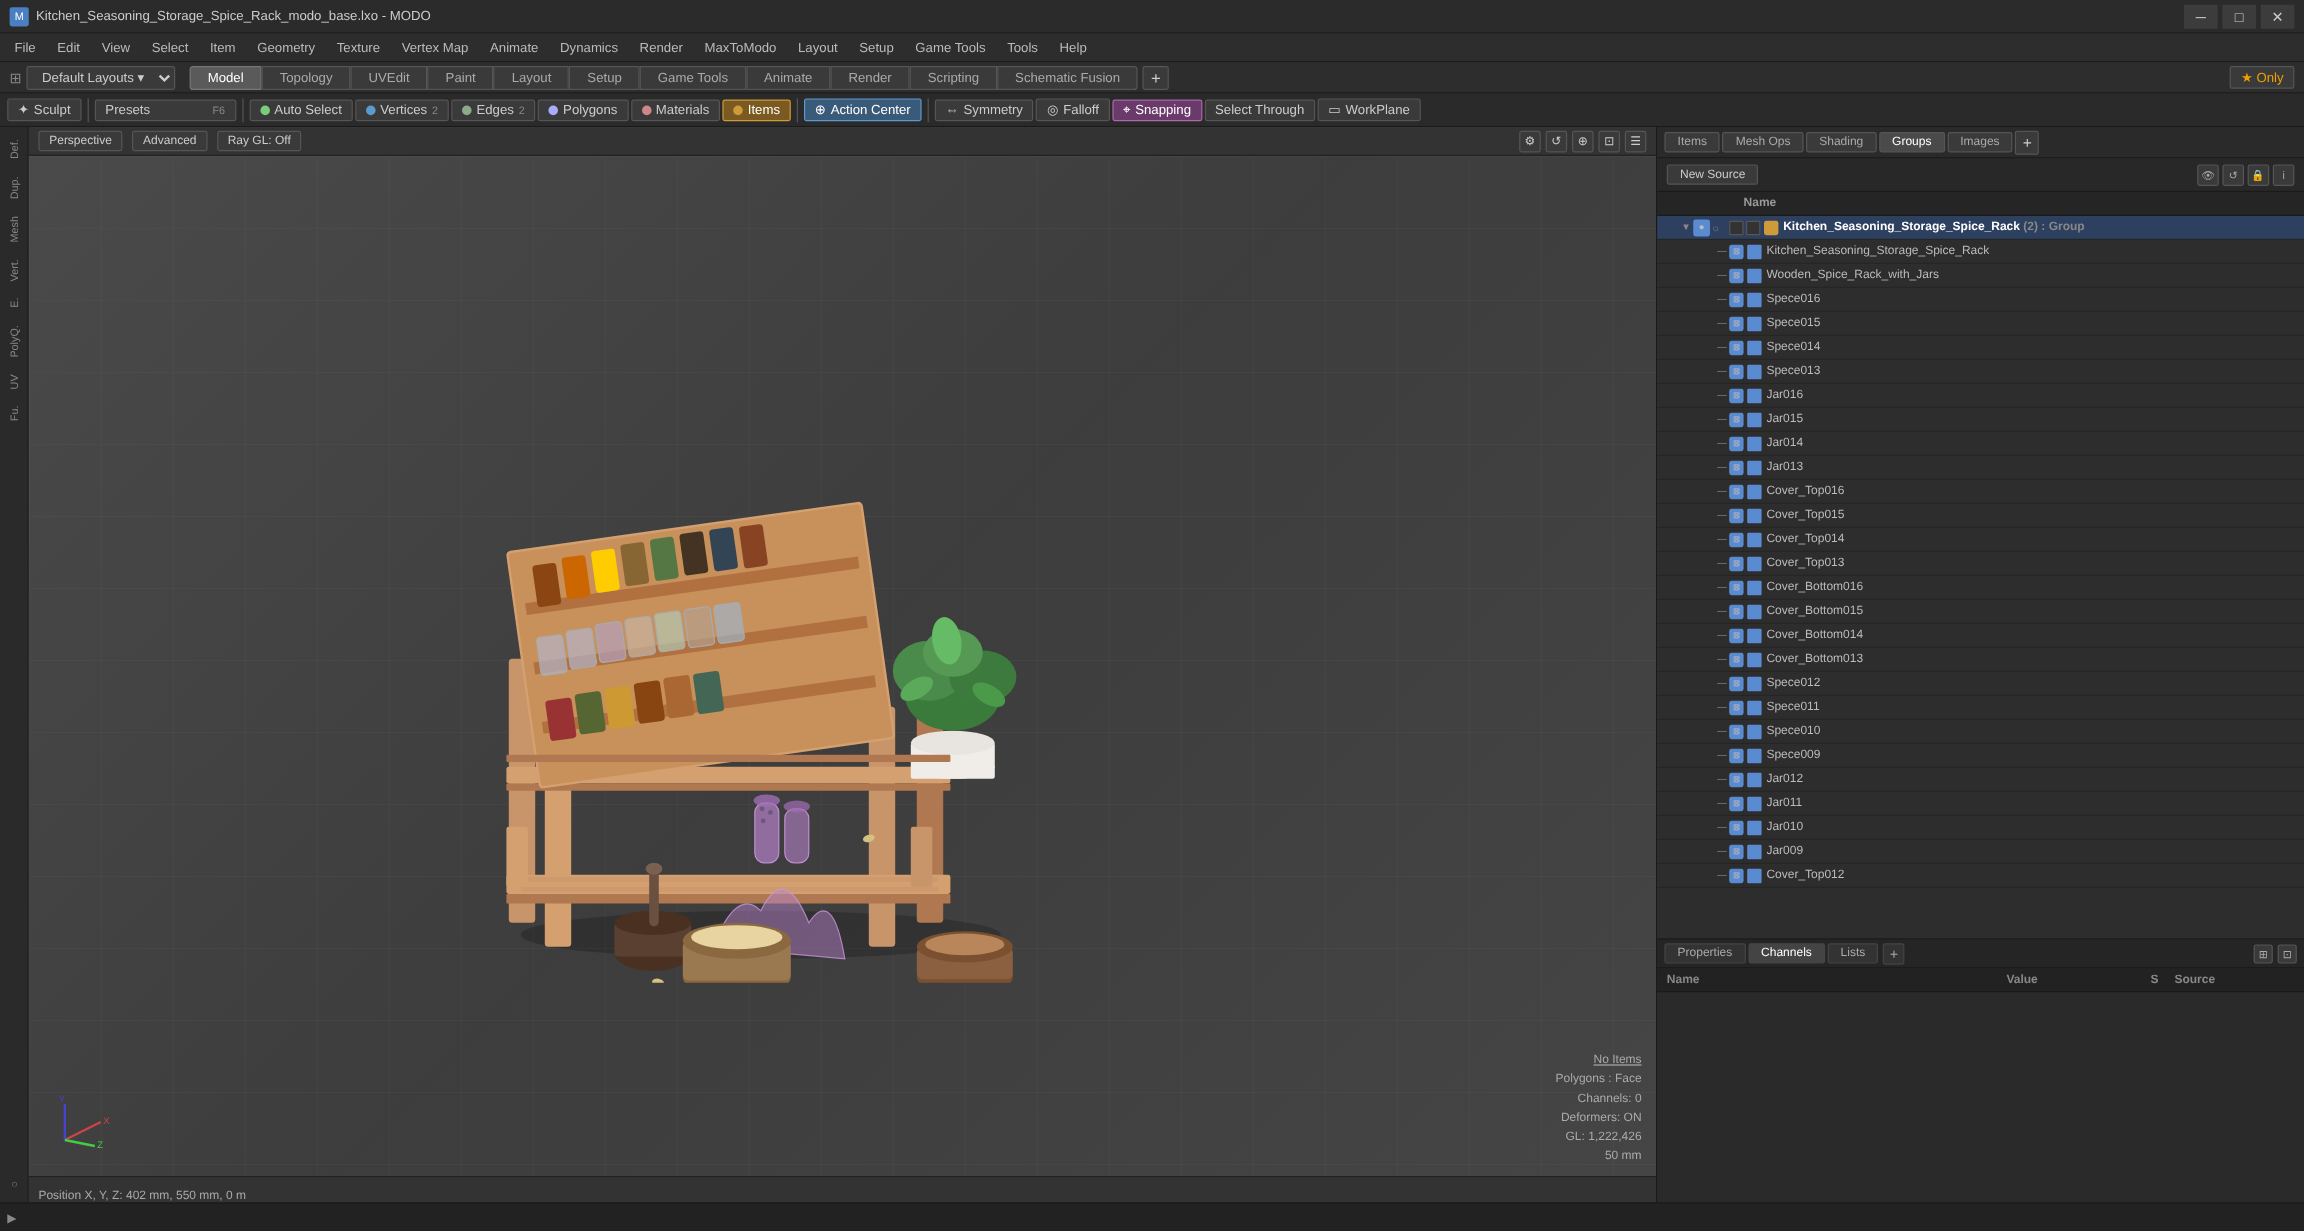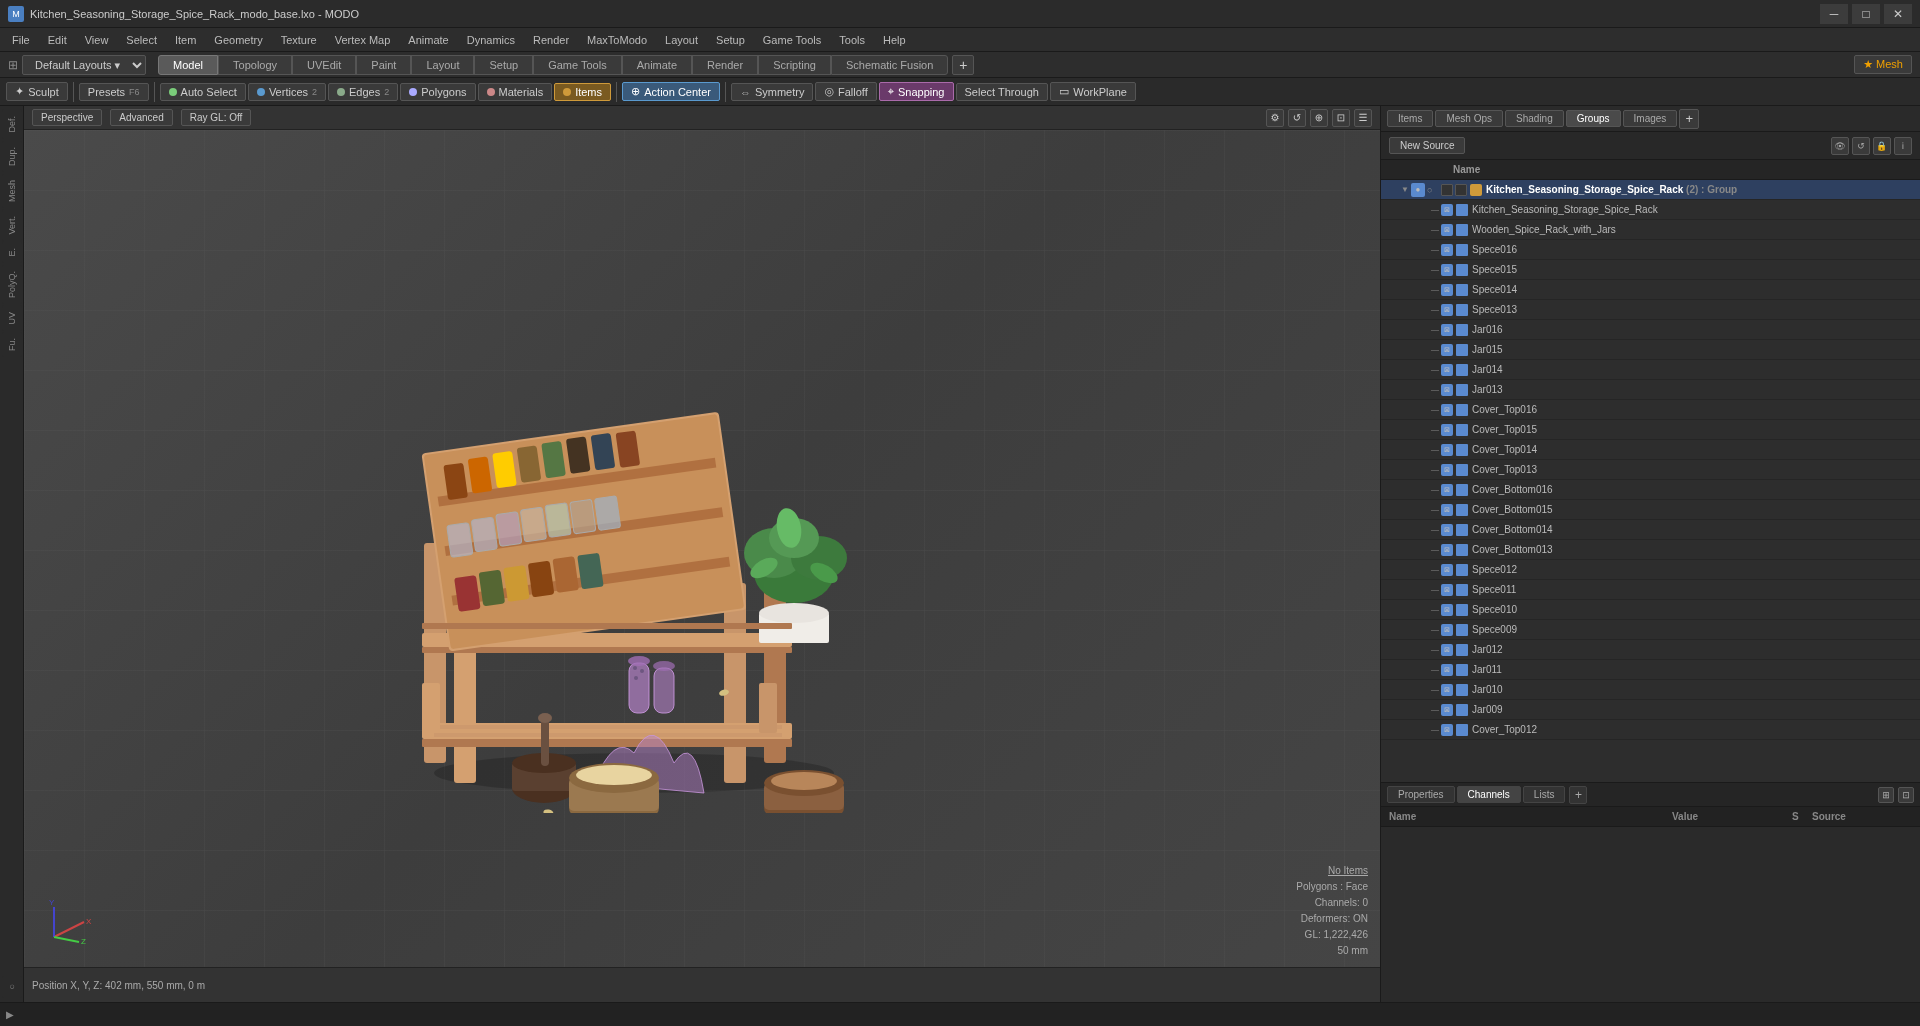--- a/index.html
+++ b/index.html
@@ -184,24 +184,24 @@
     
     #axis-indicator {
       position: absolute;
       bottom: 20px;
       left: 20px;
       width: 50px;
       height: 50px;
     }
 
     #viewport-footer {
-      height: 35px;
+      height: 22px;
       background: #333;
       display: flex;
-      align-items: center;
+      align-items: flex-end;
       padding: 0 8px;
       font-size: 10px;
       color: #aaa;
       border-top: 1px solid #222;
     }
 
     
     #right-panel {
       width: 540px;
       background: #2d2d2d;
@@ -377,32 +377,32 @@
     <button class="layout-tab">Paint</button>
     <button class="layout-tab">Layout</button>
     <button class="layout-tab">Setup</button>
     <button class="layout-tab">Game Tools</button>
     <button class="layout-tab">Animate</button>
     <button class="layout-tab">Render</button>
     <button class="layout-tab">Scripting</button>
     <button class="layout-tab">Schematic Fusion</button>
   </div>
   <button class="add-btn">+</button>
-  <button class="star-btn">★ Mesh</button>
+  <button class="star-btn">★ Only</button>
 </div>
 
 <div id="tool-bar">
   <button class="tool-btn">
     <span>✦</span>
     <span>Sculpt</span>
   </button>
   <div class="tool-sep"></div>
   <button class="tool-btn">
     <span>Presets</span>
-    <span style="font-size:9px;color:#888;">F6</span>
+    <span style="font-size:9px;color:#888;margin-left:48px;">F6</span>
   </button>
   <div class="tool-sep"></div>
   <button class="tool-btn">
     <span class="tool-dot dot-green"></span>
     <span>Auto Select</span>
   </button>
   <button class="tool-btn">
     <span class="tool-dot dot-blue"></span>
     <span>Vertices</span>
     <span style="color:#888;font-size:9px;">2</span>

